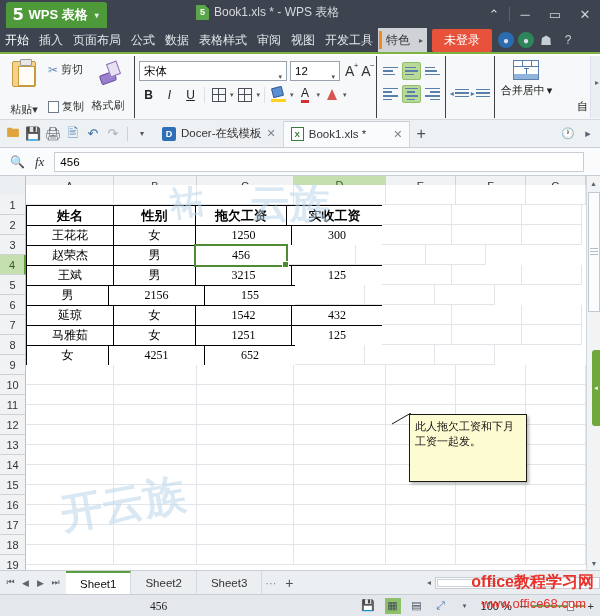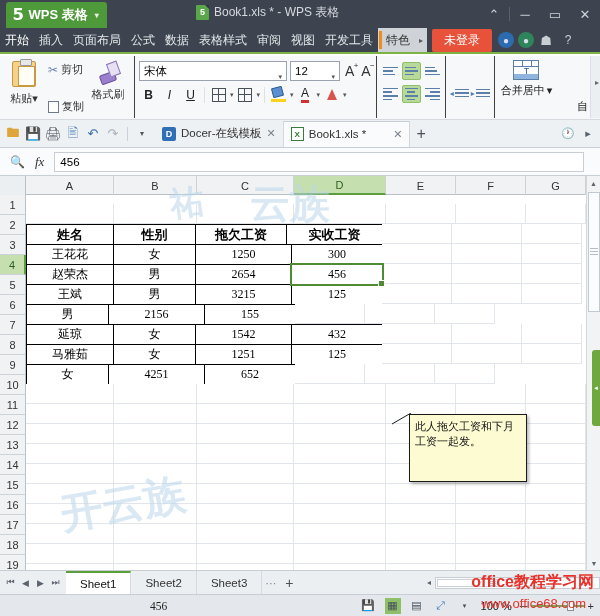--- a/index.html
+++ b/index.html
@@ -106,21 +106,21 @@
     position:relative;
   }
   .clip-ico:after{
     content:""; position:absolute; left:5px; top:4px; width:15px; height:18px;
     background:#fffdf5; border:1px solid #c79a3e;
   }
   .clip-ico:before{
     content:""; position:absolute; left:7px; top:-3px; width:10px; height:5px;
     background:#e8e8e8; border:1px solid #999; border-radius:1px; z-index:2;
   }
-  .btn-lbl { font-size:11px; color:#333; margin-top:4px; white-space:nowrap; }
+  .btn-lbl { font-size:11px; color:#333; margin-top:15px; white-space:nowrap; }
   .cc-col { display:flex; flex-direction:column; justify-content:space-between; height:56px; padding:4px 2px 0 4px;}
   .cc-row { display:flex; align-items:center; gap:3px; font-size:11px; color:#333; }
   .scissors { font-size:12px; color:#5b7fb5; }
   .copy-ico {
     width:11px;height:12px;border:1.2px solid #6f7b88; position:relative; background:#fff;
   }
   .copy-ico:before{content:"";position:absolute;left:-3px;top:-3px;width:11px;height:12px;border:1.2px solid #6f7b88;background:#fff;z-index:-1;}
   .brush-btn { width:44px; display:flex; flex-direction:column; align-items:center; padding-top:3px;}
   .brush-ico{ width:22px;height:22px; position:relative;}
   .brush-ico:before{content:"";position:absolute;left:3px;top:12px;width:14px;height:8px;background:#9b7fcf;border:1px solid #6b4fa0;border-radius:2px;transform:rotate(-20deg);}
@@ -230,21 +230,21 @@
            background:#f0f2f4; border-bottom:1px solid #b9c0c8; }
   .corner{ width:26px; height:19px; background:#eceff2; border-right:1px solid #b9c0c8; }
   .ch{ height:19px; border-right:1px solid #ccd2d8; font-size:11px; color:#333;
        display:flex; align-items:center; justify-content:center; }
   .ch.sel{ background:#c6dfae; color:#2f5d1f; border-bottom:2px solid #5b9e3c;}
   .rowhdrs{ position:absolute; left:0; top:19px; width:26px; }
   .rh{ height:20px; border-bottom:1px solid #ccd2d8; border-right:1px solid #b9c0c8;
        background:#f0f2f4; font-size:11px; color:#333;
        display:flex; align-items:center; justify-content:center; }
   .rh.sel{ background:#c6dfae; color:#2f5d1f; border-right:2px solid #5b9e3c;}
-  .cells{ position:absolute; left:26px; top:28px; }
+  .cells{ position:absolute; left:26px; top:9px; }
   .grow{ display:flex; height:20px; }
   .gcell{ border-right:1px solid #e2e6ea; border-bottom:1px solid #e2e6ea;
           font-size:12px; color:#000; display:flex; align-items:center; justify-content:center;
           background:#fff; position:relative; font-family:"Liberation Serif", serif; }
   .gcell.hdrcell{ font-weight:bold; font-size:13px; }
   .gcell.tbl{ border-right:1px solid #000; border-bottom:1px solid #000; border-top:1px solid #000; border-left:1px solid #000; margin-right:-1px; margin-bottom:-1px;}
   .gcell.seld{ outline:2px solid #4e8b32; outline-offset:-1px; z-index:5; }
   .gcell.seld:after{
     content:""; position:absolute; right:-3px; bottom:-3px; width:5px; height:5px;
     background:#4e8b32; border:1px solid #fff;
@@ -620,21 +620,20 @@
         <div class="gcell tbl" style="width:97px">1250</div>
         <div class="gcell tbl" style="width:92px">300</div>
         <div class="gcell" style="width:70px"></div>
         <div class="gcell" style="width:70px"></div>
         <div class="gcell" style="width:60px"></div>
       </div>
 
       <div class="grow">
         <div class="gcell tbl" style="width:88px">赵荣杰</div>
         <div class="gcell tbl" style="width:83px">男</div>
-        <div class="gcell tbl" style="width:97px">2654</div>
         <div class="gcell tbl seld" style="width:92px">456</div>
         <div class="gcell" style="width:70px"></div>
         <div class="gcell" style="width:70px"></div>
         <div class="gcell" style="width:60px"></div>
       </div>
 
       <div class="grow">
         <div class="gcell tbl" style="width:88px">王斌</div>
         <div class="gcell tbl" style="width:83px">男</div>
         <div class="gcell tbl" style="width:97px">3215</div>

